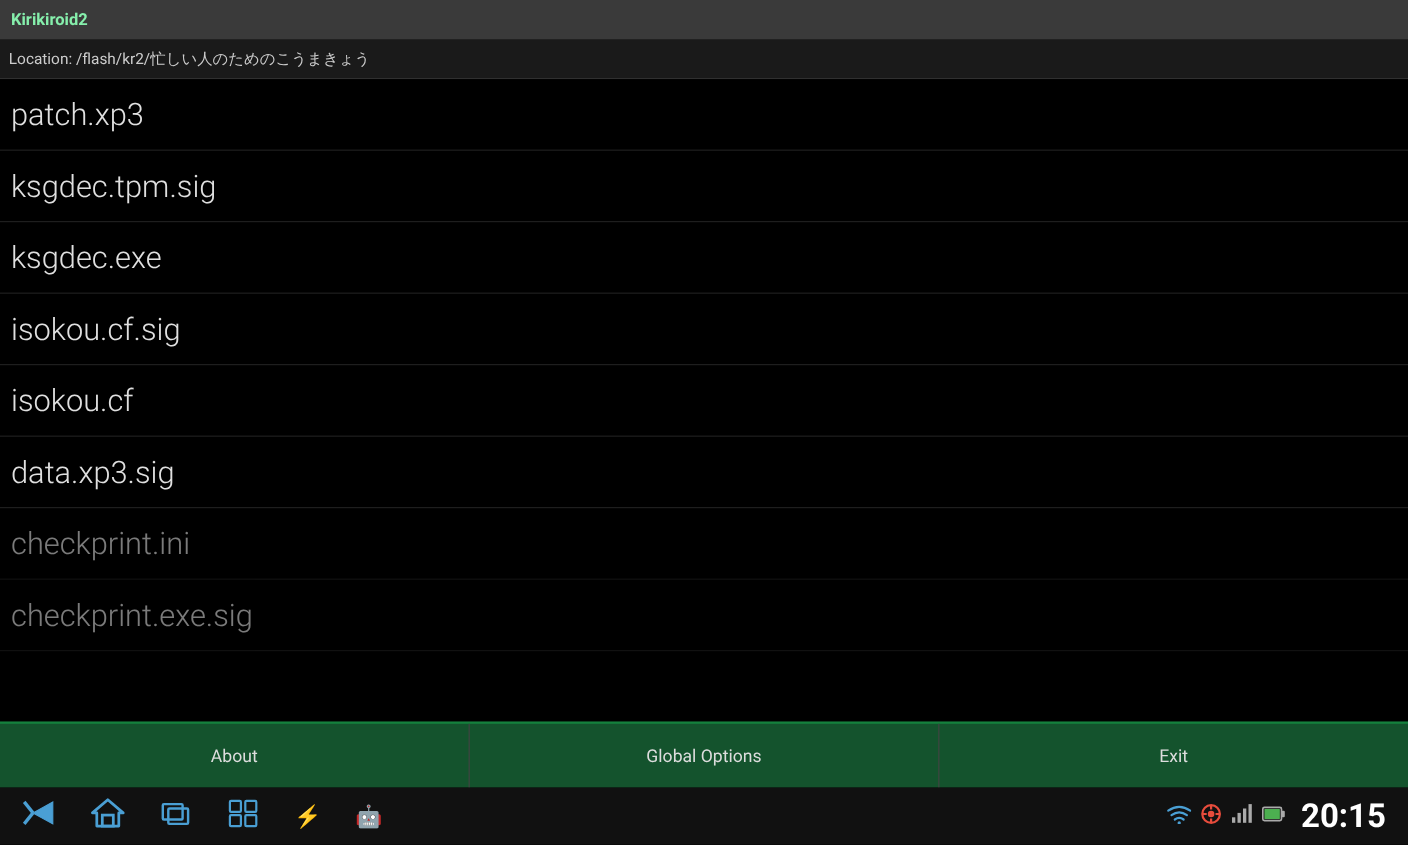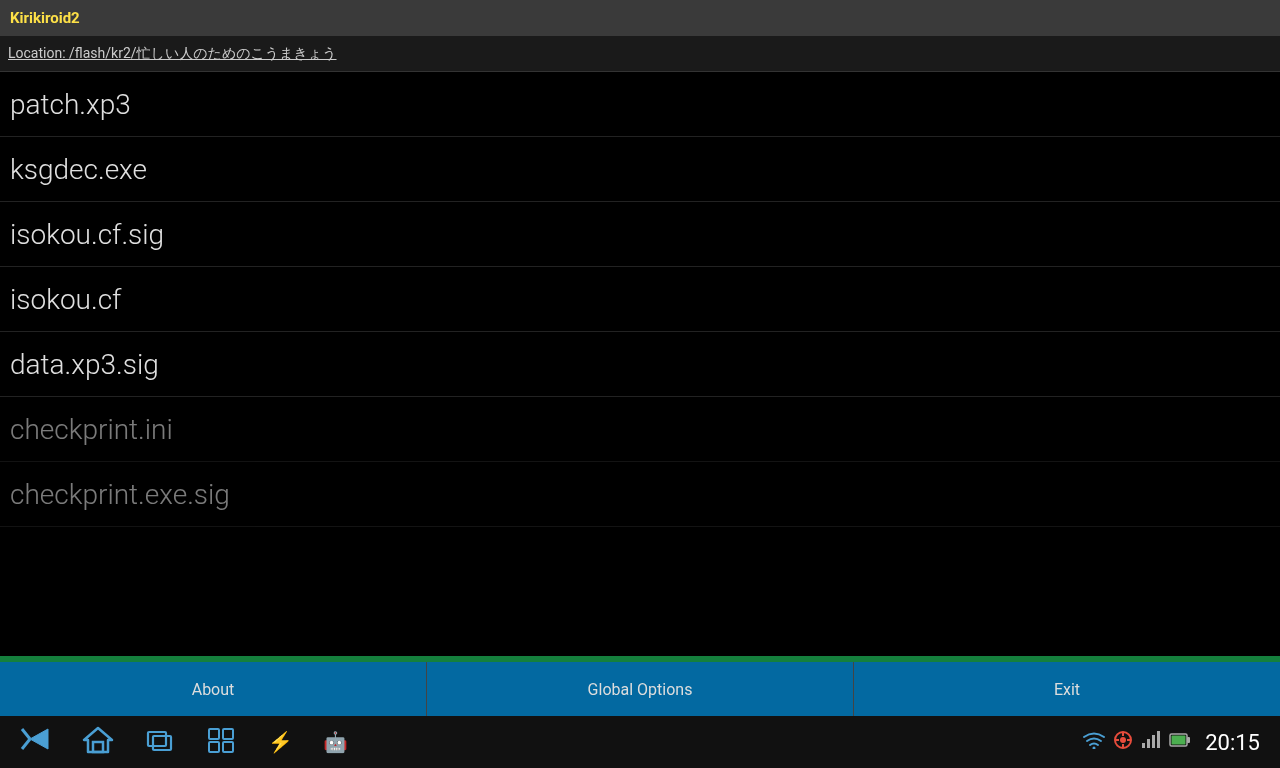--- a/index.html
+++ b/index.html
@@ -21,39 +21,38 @@
     
     #title-bar {
       background: #3a3a3a;
       height: 36px;
       display: flex;
       align-items: center;
       padding: 0 10px;
     }
 
     #title-bar span {
-      color: #fde047;
+      color: #86efac;
       font-size: 15px;
       font-weight: bold;
     }
 
     
     #location-bar {
       background: #1a1a1a;
       height: 36px;
       display: flex;
       align-items: center;
       padding: 0 8px;
       border-bottom: 1px solid #333;
     }
 
     #location-bar span {
       color: #ccc;
       font-size: 14px;
-      text-decoration: underline;
     }
 
     
     #file-list {
       background: #000;
       flex: 1;
     }
 
     .file-item {
       display: flex;
@@ -76,23 +75,23 @@
       opacity: 0.55;
     }
 
     
     #bottom-menu {
       position: absolute;
       bottom: 52px;
       left: 0;
       right: 0;
       height: 60px;
-      background: #0369a1;
-      display: flex;
-      border-top: 6px solid #15803d;
+      background: #14532d;
+      display: flex;
+      border-top: 2px solid #15803d;
     }
 
     .menu-btn {
       flex: 1;
       display: flex;
       align-items: center;
       justify-content: center;
       color: #ddd;
       font-size: 16px;
       cursor: pointer;
@@ -131,22 +130,22 @@
     }
 
     .nav-right {
       display: flex;
       align-items: center;
       gap: 8px;
     }
 
     .time-text {
       color: #fff;
-      font-size: 22px;
-      font-weight: normal;
+      font-size: 30px;
+      font-weight: bold;
       margin-left: 6px;
     }
 
     #main-content {
       display: flex;
       flex-direction: column;
       height: calc(768px - 52px - 60px);
       overflow: hidden;
     }
 
@@ -170,20 +169,23 @@
 <div id="main-content">
 
   <div id="location-bar">
     <span>Location: /flash/kr2/忙しい人のためのこうまきょう</span>
   </div>
 
   <div id="file-list">
 
   <div class="file-item">
         <span class="file-name">patch.xp3</span>
+      </div>
+      <div class="file-item">
+        <span class="file-name">ksgdec.tpm.sig</span>
       </div>
       <div class="file-item">
         <span class="file-name">ksgdec.exe</span>
       </div>
       <div class="file-item">
         <span class="file-name">isokou.cf.sig</span>
       </div>
       <div class="file-item">
         <span class="file-name">isokou.cf</span>
       </div>

